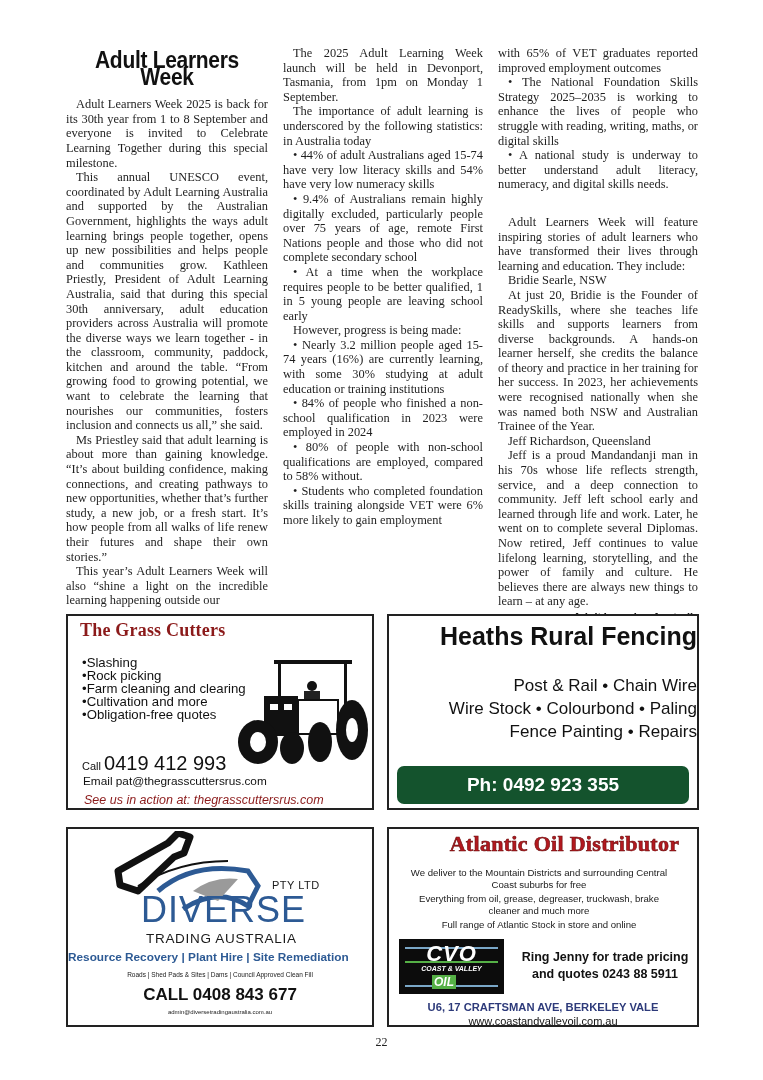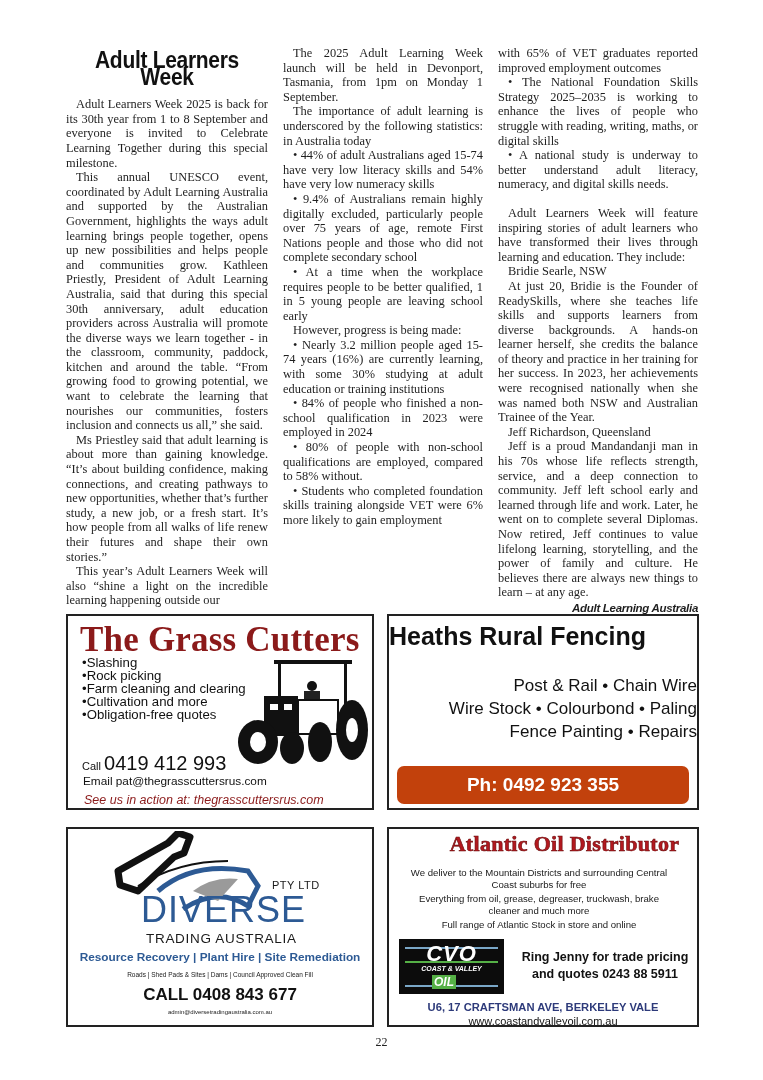--- a/index.html
+++ b/index.html
@@ -1,49 +1,49 @@
 <!DOCTYPE html>
 <html><head>
 <meta charset="utf-8">
 <style>
   html,body{margin:0;padding:0;background:#fff;}
   body{width:763px;height:1080px;position:relative;overflow:hidden;font-family:"Liberation Serif","DejaVu Serif",serif;color:#1e1e1e;}
   .col{position:absolute;top:46px;font-size:12.4px;line-height:14.6px;text-align:justify;}
   .col p{margin:0;text-indent:10px;}
   .col p.noind{text-indent:0;}
-  .col p.gap{margin-top:14px;}
+  .col p.gap{margin-top:23px;}
   #col1{left:66px;width:202px;}
   #col2{left:283px;width:200px;top:46px;}
   #col3{left:498px;width:200px;top:46px;}
   .headline{font-family:"Liberation Sans","DejaVu Sans",sans-serif;font-weight:bold;font-size:21px;letter-spacing:-0.3px;text-align:center;margin:8px 0 14px 0;transform:scaleY(1.15);color:#111;}
   .credit{font-family:"Liberation Sans","DejaVu Sans",sans-serif;font-style:italic;font-weight:bold;font-size:11.5px;text-align:right;margin-top:1px;letter-spacing:-0.3px;}
   .ad{position:absolute;border:2px solid #222;background:#fff;box-sizing:border-box;overflow:hidden;font-family:"Liberation Sans","DejaVu Sans",sans-serif;}
   #ad-grass{left:66px;top:614px;width:308px;height:196px;}
   #ad-heath{left:387px;top:614px;width:312px;height:196px;}
   #ad-diverse{left:66px;top:827px;width:308px;height:200px;}
   #ad-oil{left:387px;top:827px;width:312px;height:200px;}
   
-  .gc-title{position:absolute;left:12px;top:4px;font-family:"Liberation Serif","DejaVu Serif",serif;font-weight:bold;font-size:35px;color:#8b1a1a;letter-spacing:0.2px;}
+  .gc-title{position:absolute;left:12px;top:4px;font-family:"Liberation Serif","DejaVu Serif",serif;font-weight:bold;font-size:18px;color:#8b1a1a;letter-spacing:0.2px;}
   .gc-list{position:absolute;left:14px;top:40px;margin:0;padding:0;list-style:none;font-size:13.2px;line-height:13px;color:#111;}
   .gc-list li::before{content:"\2022 ";}
   .gc-call{position:absolute;left:14px;top:136px;font-size:11px;color:#111;}
   .gc-call .num{font-size:20px;}
   .gc-email{position:absolute;left:15px;top:158px;font-size:11.8px;color:#111;}
   .gc-web{position:absolute;left:16px;top:177px;font-size:12.5px;color:#8b1a1a;font-style:italic;}
   .tractor{position:absolute;left:166px;top:40px;width:136px;height:110px;}
   
-  .hf-title{position:absolute;left:0;right:0;top:6px;text-align:left;font-weight:bold;font-size:25px;color:#111;}
+  .hf-title{position:absolute;left:0;right:0;top:6px;text-align:right;font-weight:bold;font-size:25px;color:#111;}
   .hf-lines{position:absolute;left:0;right:0;top:58px;text-align:right;font-size:17px;line-height:23px;color:#111;}
-  .hf-phone{position:absolute;left:8px;right:8px;top:150px;height:38px;background:#c2410c;border-radius:7px;color:#fff;font-weight:bold;font-size:19px;text-align:center;line-height:38px;}
+  .hf-phone{position:absolute;left:8px;right:8px;top:150px;height:38px;background:#14532d;border-radius:7px;color:#fff;font-weight:bold;font-size:19px;text-align:center;line-height:38px;}
   
   .dv-logo{position:absolute;left:30px;top:2px;width:170px;height:92px;}
   .dv-pty{position:absolute;left:204px;top:50px;font-size:11px;color:#1a1a1a;letter-spacing:0.5px;}
   .dv-name{position:absolute;left:73px;top:60px;font-size:36px;color:#2d5a94;letter-spacing:1px;font-weight:normal;}
   .dv-trading{position:absolute;left:78px;top:102px;font-size:13.5px;color:#1a1a1a;letter-spacing:0.7px;}
-  .dv-services{position:absolute;left:0;right:0;top:121px;text-align:center;font-weight:bold;font-size:11.8px;color:#2d5a94;}
+  .dv-services{position:absolute;left:0;right:0;top:121px;font-weight:bold;font-size:11.8px;color:#2d5a94;}
   .dv-sub{position:absolute;left:0;right:0;top:142px;text-align:center;font-size:6.5px;color:#1a1a1a;}
   .dv-call{position:absolute;left:0;right:0;top:156px;text-align:center;font-weight:bold;font-size:17px;color:#111;}
   .dv-email{position:absolute;left:0;right:0;top:180px;text-align:center;font-size:6px;color:#1a1a1a;}
   
   .ao-title{position:absolute;left:0;right:0;top:2px;text-align:center;font-family:"Liberation Serif","DejaVu Serif",serif;font-weight:bold;font-size:22px;color:#b2191f;letter-spacing:0.3px;padding-left:43px;-webkit-text-stroke:0.6px #6a0d0d;}
   .ao-body{position:absolute;left:18px;right:18px;top:38px;text-align:center;font-size:9.6px;line-height:12.4px;color:#1a1a1a;}
   .ao-body p{margin:0 8px 1px 0;}
   .cvo{position:absolute;left:10px;top:110px;width:105px;height:55px;background:#0c0c0c;}
   .cvo .lines{position:absolute;left:6px;right:6px;height:2px;background:#7aa7c7;}
   .cvo .big{position:absolute;left:0;right:0;top:2px;text-align:center;color:#fff;font-weight:bold;font-style:italic;font-size:22px;letter-spacing:1px;}

